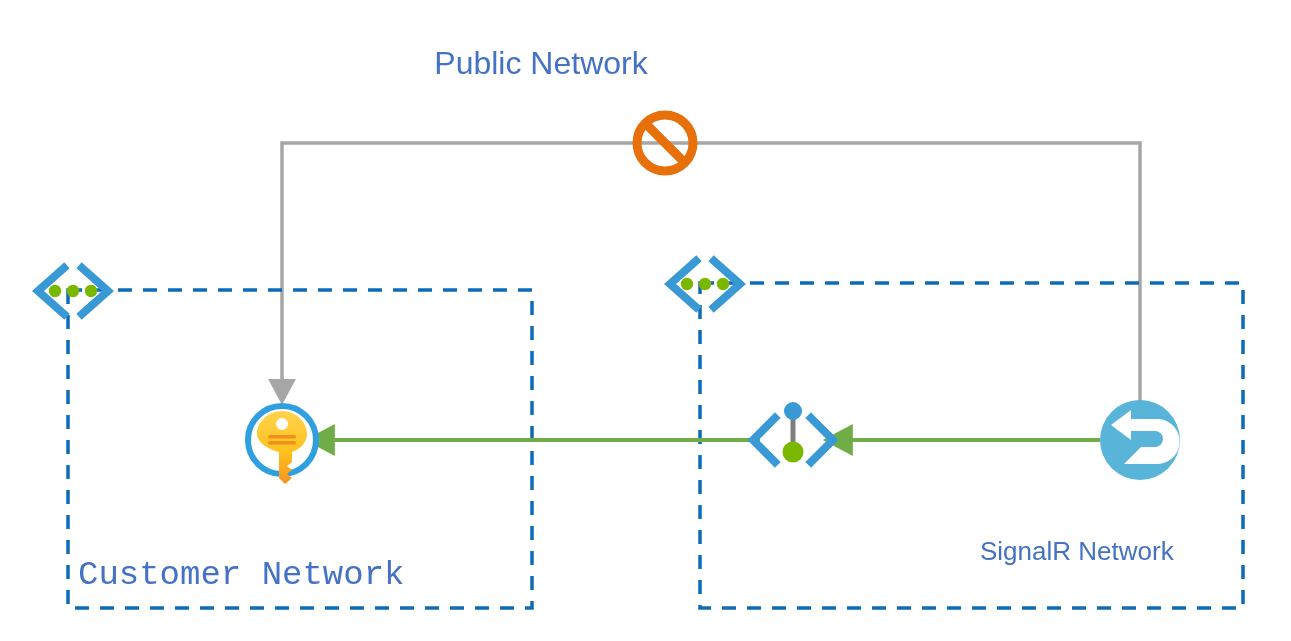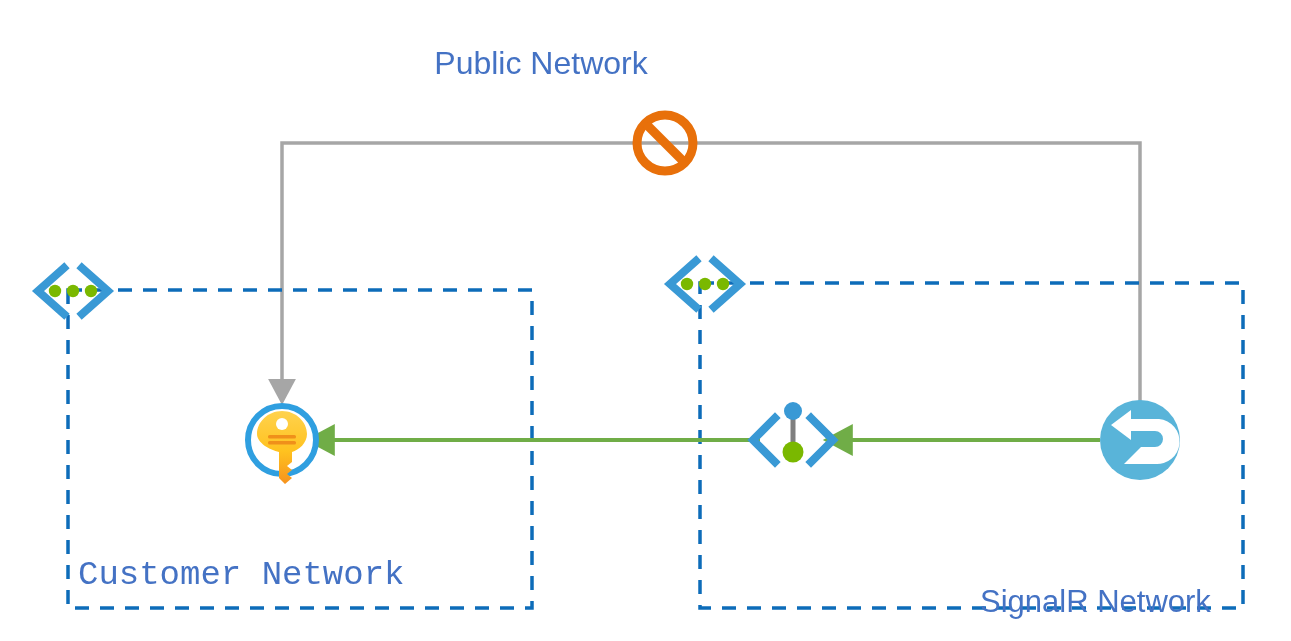--- a/index.html
+++ b/index.html
@@ -41,22 +41,22 @@
     color: #4472c4;
   }
   #customer-network-label {
     left: 78px;
     top: 556px;
     font-size: 34px;
     font-family: Liberation Mono, monospace;
   }
   #signalr-network-label {
     left: 980px;
-    top: 584px;
-    font-size: 31px;
+    top: 536px;
+    font-size: 26px;
   }
 </style>
 </head>
 <body>
 
 <div id="diagram-root">
 
   <svg id="diagram-svg" viewBox="0 0 1291 641">
     <defs>
       <marker id="arrow-gray" markerWidth="10" markerHeight="10" refX="3.2" refY="4" orient="auto" markerUnits="strokeWidth">

